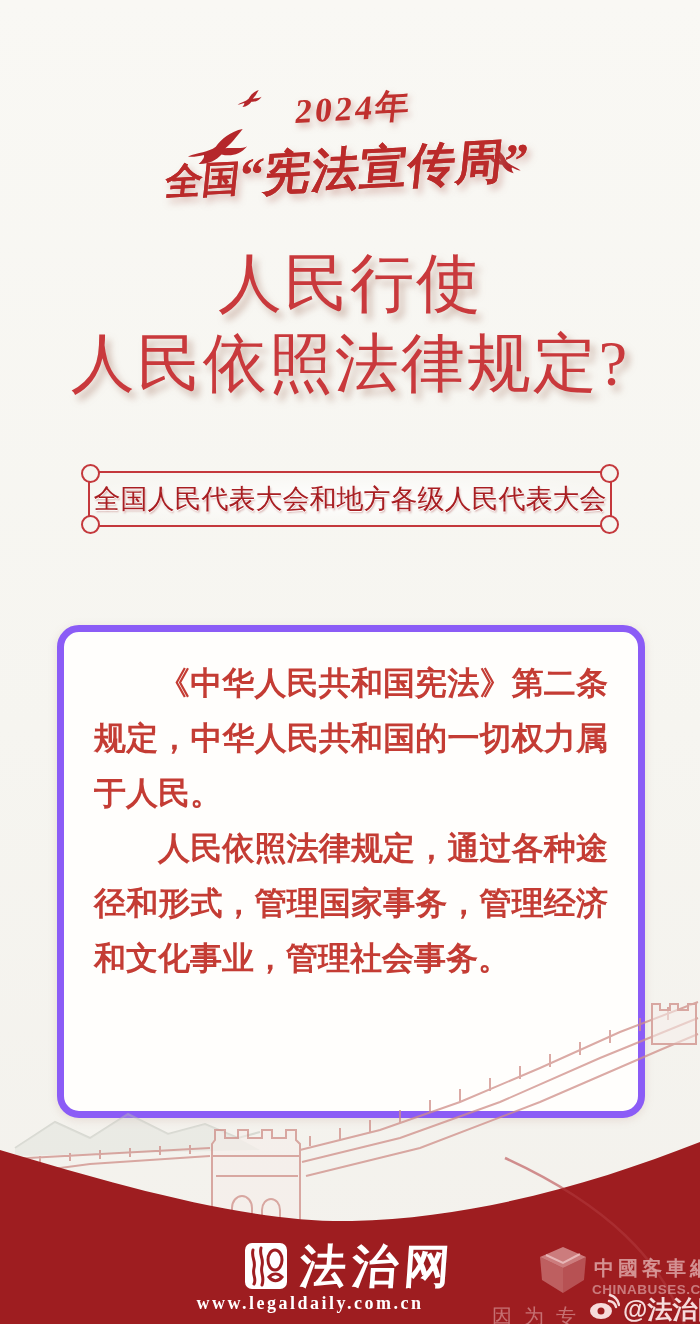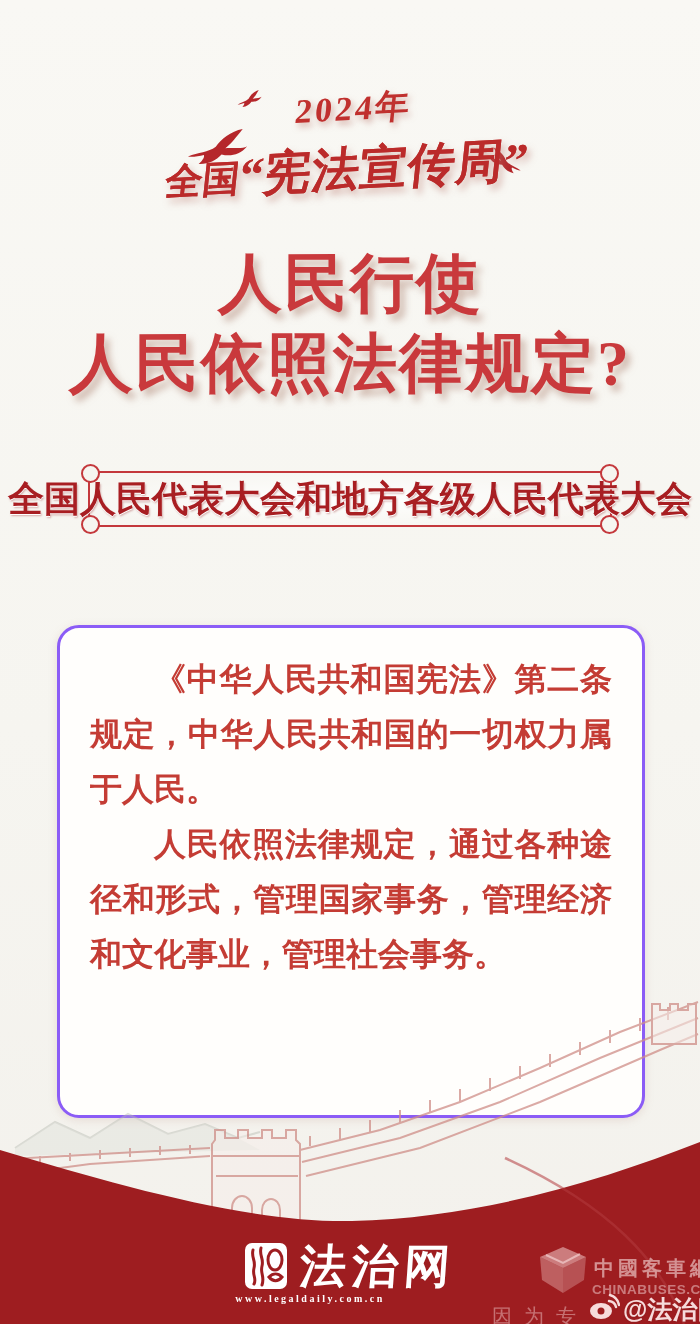--- a/index.html
+++ b/index.html
@@ -17,55 +17,55 @@
                    text-shadow:4px 5px 7px rgba(186,120,110,.5);
                    background:linear-gradient(180deg,#d0413c,#a51e20);
                    -webkit-background-clip:text;background-clip:text;color:#bb2a2a;}
   .campaign-prefix{font-size:37px;}
   .campaign-quoted{font-size:47px;letter-spacing:1px;}
   .dove{position:absolute;}
   .dove svg{display:block;}
 
   
   .main-title{left:0;top:244px;width:700px;text-align:center;
-              font-family:"Liberation Serif",serif;font-weight:bold;
+              font-family:"Liberation Serif",serif;font-weight:normal;
               font-size:64px;line-height:80px;letter-spacing:2px;color:#c9393c;
               text-shadow:5px 6px 7px rgba(175,135,118,.55);}
 
   
   .banner{left:88px;top:471px;width:524px;height:56px;box-sizing:border-box;
           border:2px solid #c4383c;
           background:radial-gradient(ellipse at center,rgba(255,255,255,.95) 0%,rgba(255,255,255,0) 80%);
           display:flex;align-items:center;justify-content:center;}
-  .banner-text{font-weight:700;font-size:36px;color:#a81e22;white-space:nowrap;
+  .banner-text{font-weight:400;font-size:27px;color:#a81e22;white-space:nowrap;
                text-shadow:0 1px 0 #fff,1px 2px 2px rgba(150,40,40,.35);}
   .notch{position:absolute;width:15px;height:15px;border:2px solid #c4383c;border-radius:50%;
          background:#f6f5f0;}
   .notch.tl{left:-9px;top:-9px;} .notch.tr{right:-9px;top:-9px;}
   .notch.bl{left:-9px;bottom:-9px;} .notch.br{right:-9px;bottom:-9px;}
 
   
   .card{left:57px;top:625px;width:588px;height:493px;box-sizing:border-box;
-        background:#fffefc;border:3px solid #8b5cf6;border-radius:22px;
+        background:#fffefc;border:7px solid #8b5cf6;border-radius:22px;
         padding:24px 30px 20px 30px;overflow:hidden;
         box-shadow:0 2px 8px rgba(190,150,140,.25);}
   .card p{margin:0;text-indent:2em;text-align:justify;
           font-family:"Liberation Serif",serif;font-weight:bold;
           font-size:32px;line-height:55px;color:#c43c34;}
 
   
   .bottom-decor{left:0;top:980px;width:700px;height:344px;}
 
   
   .footer-logo{left:0;top:1241px;width:700px;display:flex;align-items:flex-start;
                justify-content:center;gap:12px;color:#fff;}
   .site-name{font-family:"Liberation Serif",serif;font-weight:bold;font-size:46px;
              line-height:52px;letter-spacing:6px;transform:skewX(-4deg);}
   .site-url{left:0;top:1293px;width:620px;text-align:center;
-            font-family:"Liberation Serif",serif;font-weight:bold;font-size:10px;
+            font-family:"Liberation Serif",serif;font-weight:bold;font-size:18px;
             letter-spacing:2.5px;color:#fff;}
 
   
   .wm{color:rgba(246,216,216,.6);}
   .wm-box{left:536px;top:1243px;}
   .wm-cn-name{left:594px;top:1255px;font-size:20px;font-weight:bold;letter-spacing:4px;
               color:rgba(246,216,216,.62);white-space:nowrap;}
   .wm-domain{left:592px;top:1282px;font-size:13.5px;font-weight:bold;letter-spacing:.5px;
              color:rgba(246,216,216,.5);}
   .wm-slogan{left:492px;top:1303px;font-size:20px;letter-spacing:12px;

